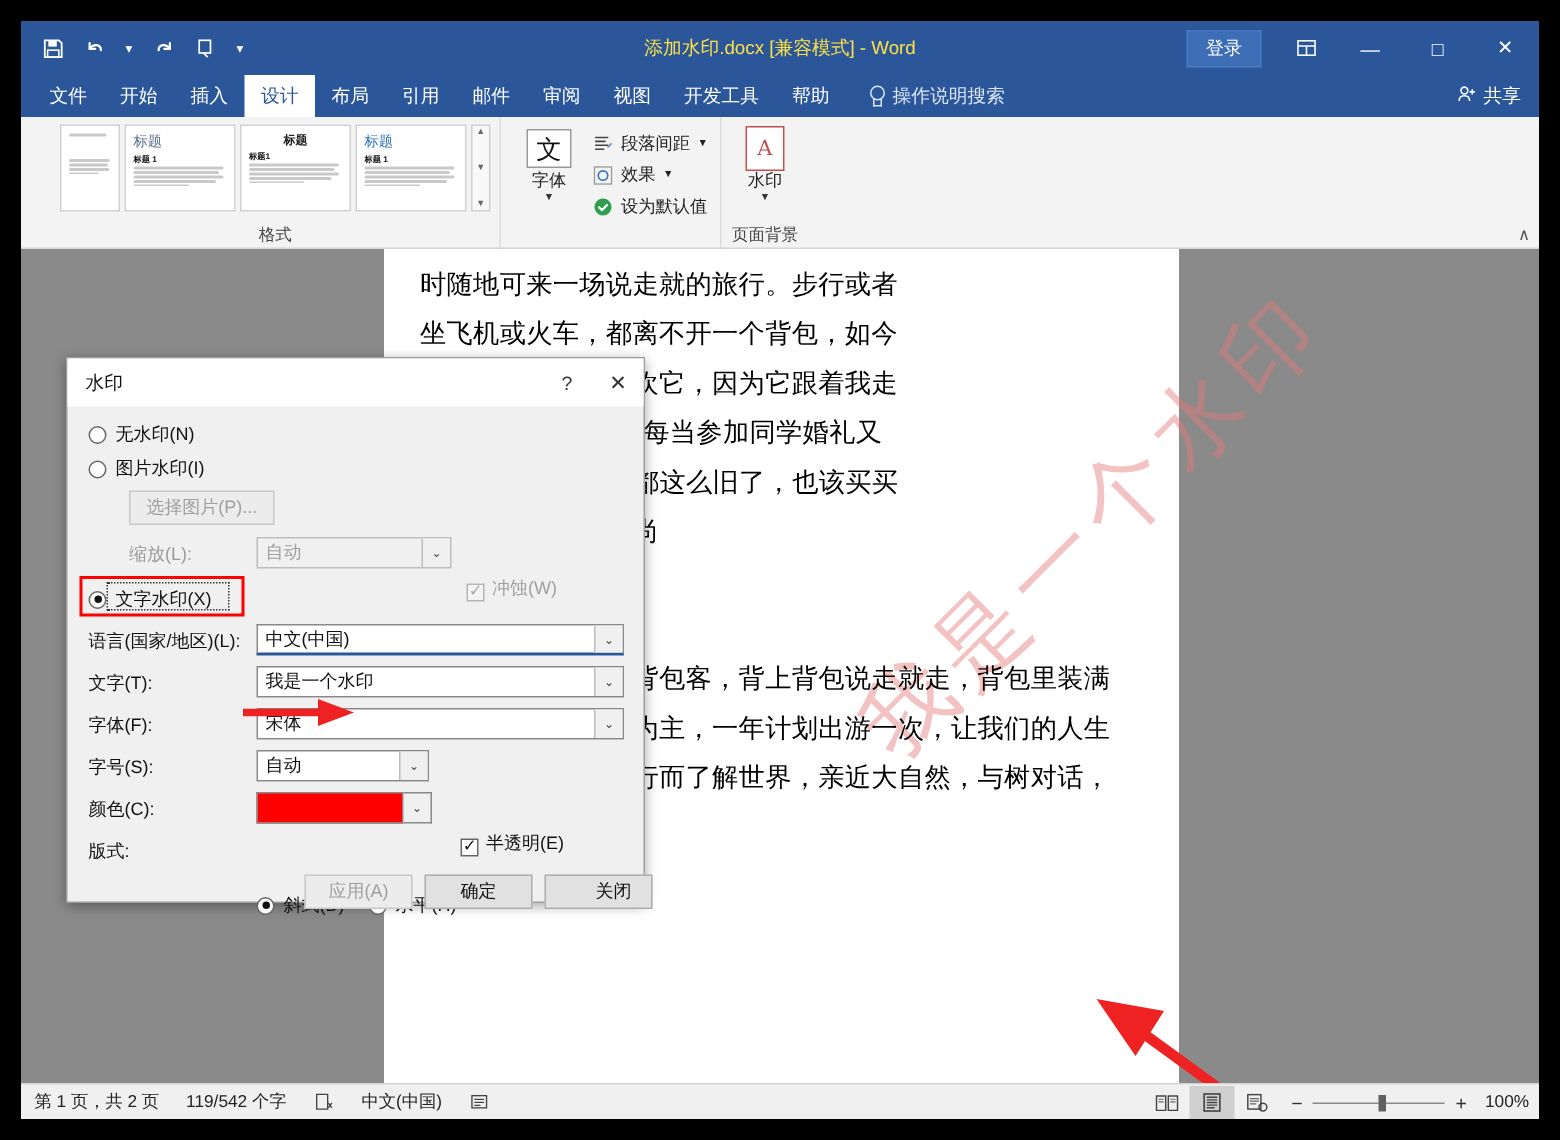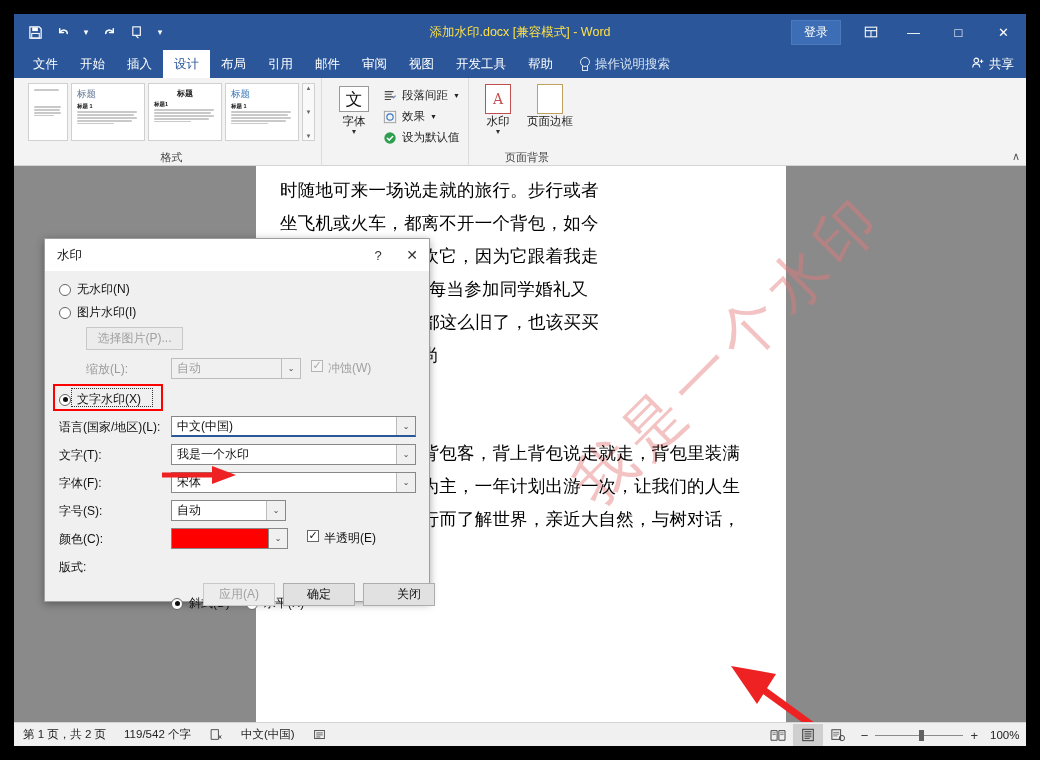--- a/index.html
+++ b/index.html
@@ -326,21 +326,21 @@
   .combo.focus { border-bottom: 2px solid #2b579a; }
 
   .btn {
     height: 23px; border: 1px solid #adadad; background: #e1e1e1;
     display: flex; align-items: center; justify-content: center;
     font-size: 12px; color: #111;
   }
   .btn.dim { color: #a0a0a0; border-color: #c8c8c8; background: #ececec; }
 
   .check {
-    display: inline-flex; align-items: flex-start; gap: 5px; font-size: 12px;
+    display: inline-flex; align-items: flex-end; gap: 5px; font-size: 12px; margin-top: 24px;
   }
   .check .box {
     width: 12px; height: 12px; border: 1.2px solid #666; background: #fff;
     position: relative; flex: none;
   }
   .check.dim .box { border-color: #b5b5b5; background: #f4f4f4;}
   .check .box.checked::after {
     content: "✓"; position: absolute; left: 0.5px; top: -3px;
     font-size: 11px; color: #111; line-height: 14px;
   }
@@ -441,21 +441,21 @@
             <path d="M2 13c0-2.6 1.8-4 4-4s4 1.4 4 4" fill="none" stroke="#fff" stroke-width="1.2"></path>
             <path d="M12 4v4M10 6h4" stroke="#fff" stroke-width="1.2"></path>
           </svg>
       </span>
       <span>共享</span>
     </div>
   </div>
 
   <div class="ribbon">
 
-    <div class="rgroup" style="padding-left:14px;">
+    <div class="rgroup" style="padding-left:26px;">
       <div class="rgroup-body">
         <div class="gallery">
           <div class="gal-card partial">
             <div class="gc-line" style="width:90%"></div>
             <div class="gc-h" style="margin-top:8px;">&nbsp;</div>
             <div class="gc-line" style="width:96%"></div>
               <div class="gc-line" style="width:92%"></div>
             <div class="gc-line" style="width:96%"></div>
               <div class="gc-line" style="width:70%"></div>
           </div>
@@ -543,26 +543,20 @@
     <div class="rgroup" style="border-right:none;">
       <div class="rgroup-body">
         <div class="iconbtn" style="width:46px">
           <div class="glyph">
             <div class="pagedoc-icon red" style="display:flex;align-items:center;justify-content:center;">
               <span style="font-size:14px;color:#c05050;font-family:'DejaVu Serif',serif;">A</span>
             </div>
           </div>
           <div class="cap">水印</div>
           <div class="arrow">▼</div>
-        </div>
-        <div class="iconbtn" style="width:58px">
-          <div class="glyph">
-            <div class="pagedoc-icon"></div>
-          </div>
-          <div class="cap">页面边框</div>
         </div>
       </div>
       <div class="rgroup-label">页面背景</div>
     </div>
 
     <div class="collapse-ribbon">∧</div>
   </div>
 
   <div class="docarea">
     <div class="page">

